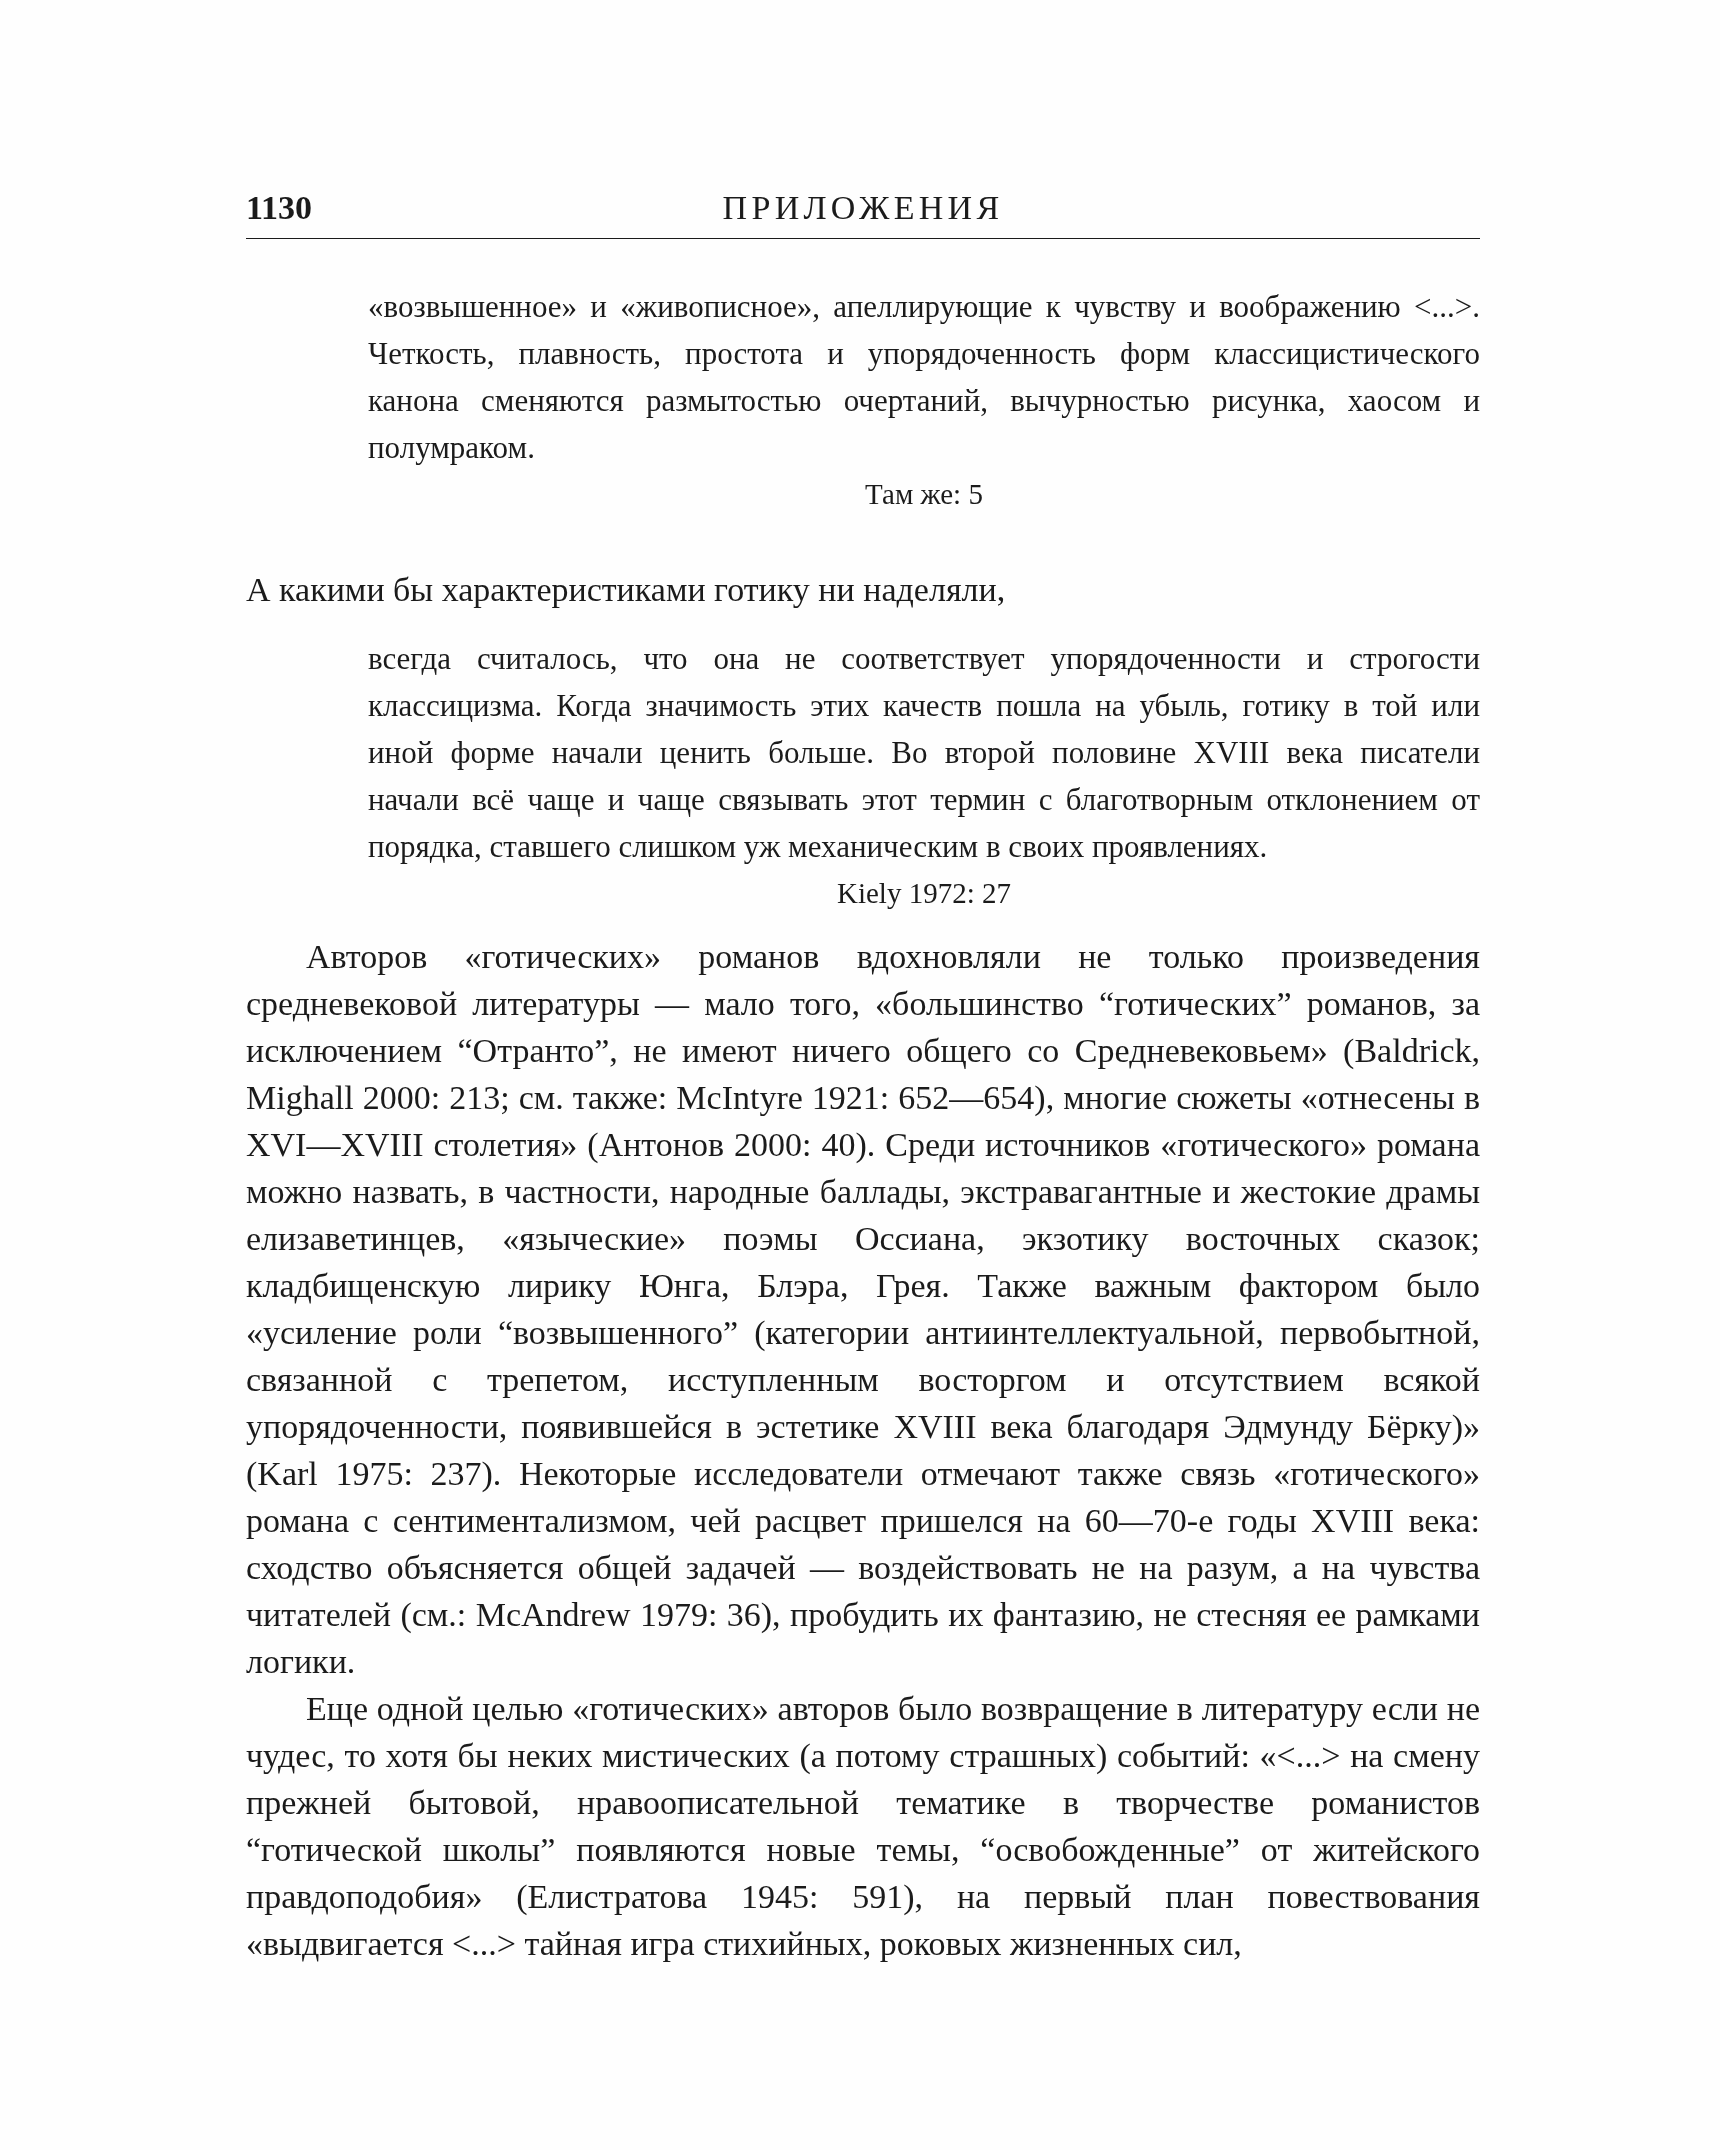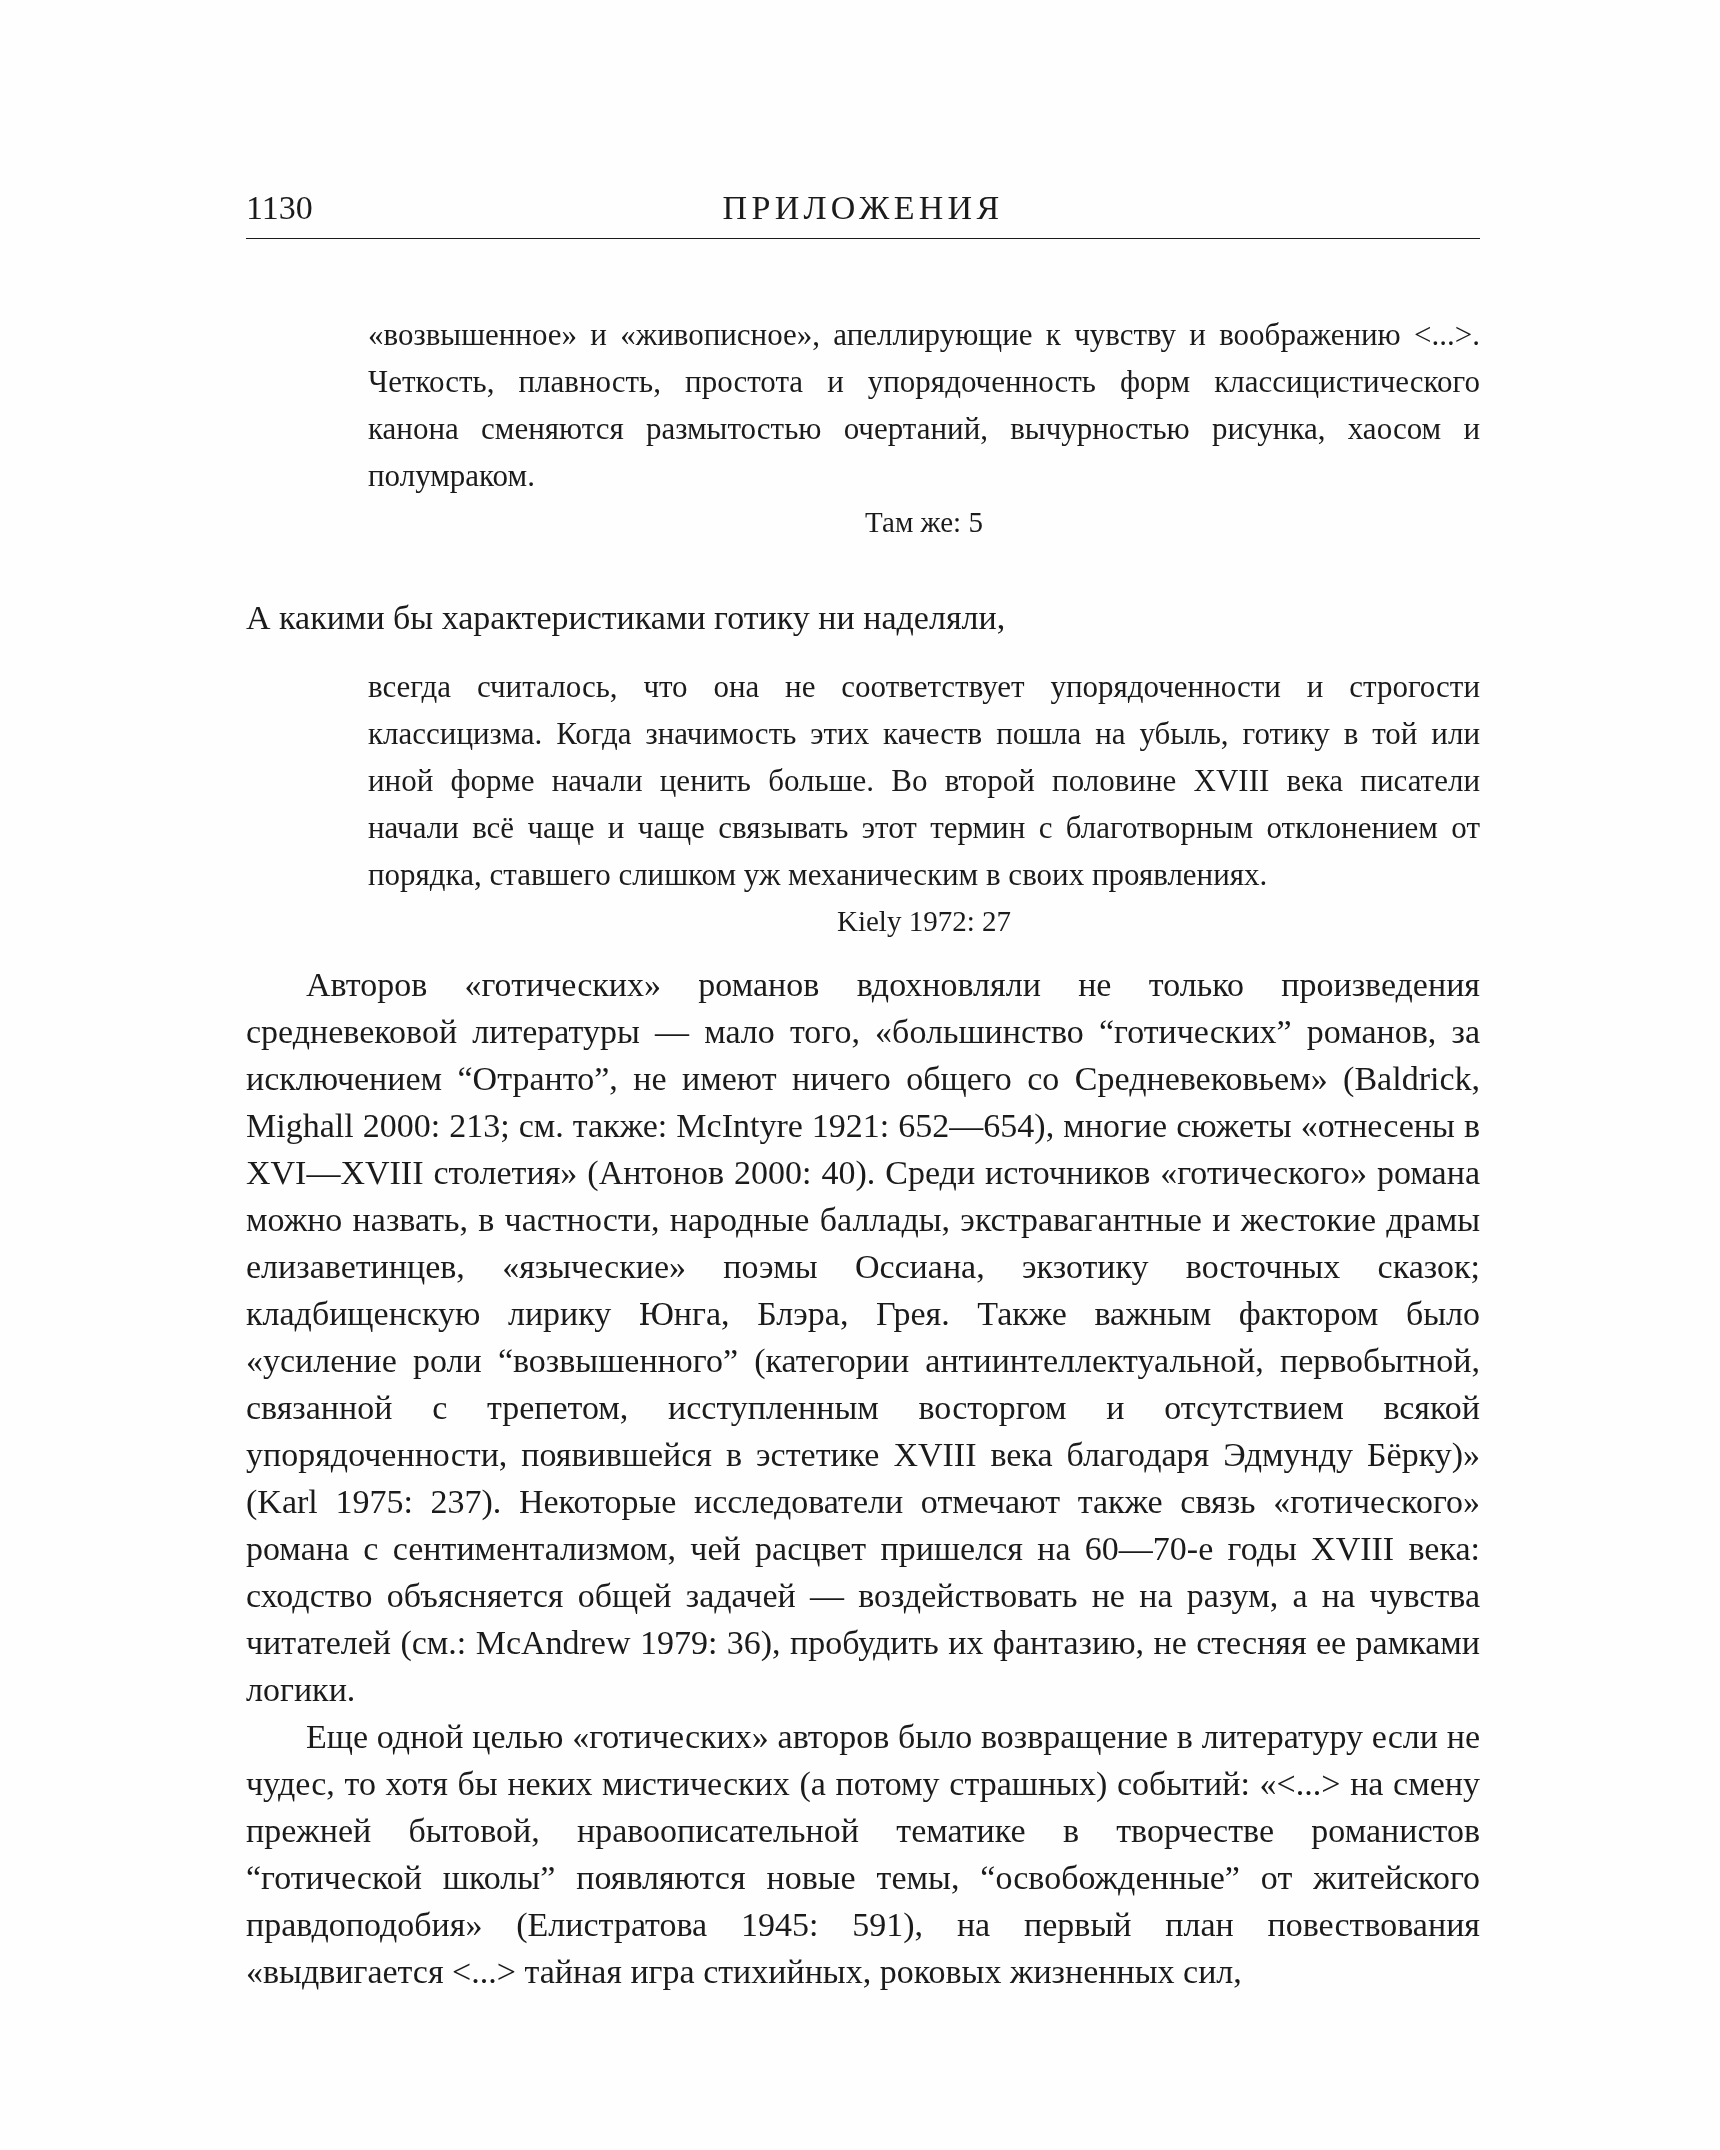--- a/index.html
+++ b/index.html
@@ -25,39 +25,40 @@
   }
   .page-header {
     position: relative;
     font-size: 34px;
     line-height: 1.1;
   }
   .page-number {
     position: absolute;
     left: 0;
     top: 0;
+    font-weight: bold;
   }
   .running-title {
     display: block;
     text-align: center;
     letter-spacing: 4.3px;
   }
   .header-rule {
     border: none;
     border-top: 1.7px solid #1b1b1b;
     margin-top: 12px;
   }
   .quote {
     margin-left: 122px;
     text-align: justify;
     font-size: 31px;
     line-height: 47px;
     hyphens: auto;
   }
-  .quote-1 { margin-top: 72px; font-family: Liberation Serif, serif; }
+  .quote-1 { margin-top: 44px; font-family: Liberation Serif, serif; }
   .quote-2 { margin-top: 22px; }
   .attribution {
     text-align: center;
     font-size: 29px;
     line-height: 47px;
   }
   .lead {
     margin-top: 48px;
     font-size: 34px;
     line-height: 47px;

